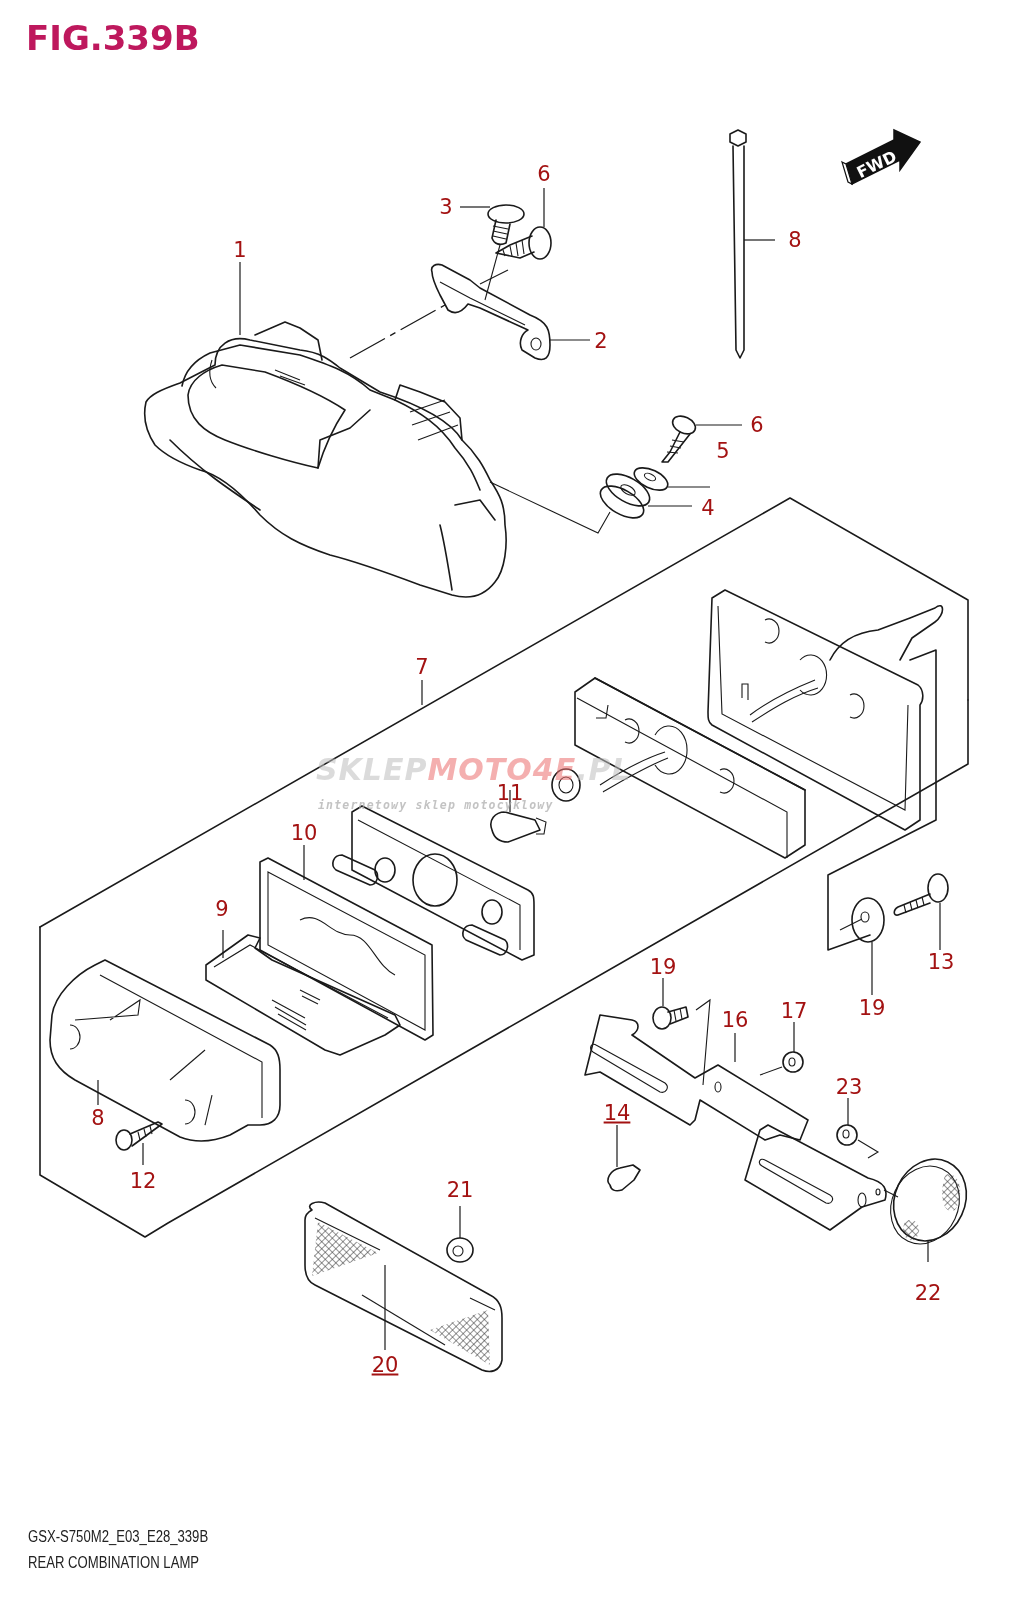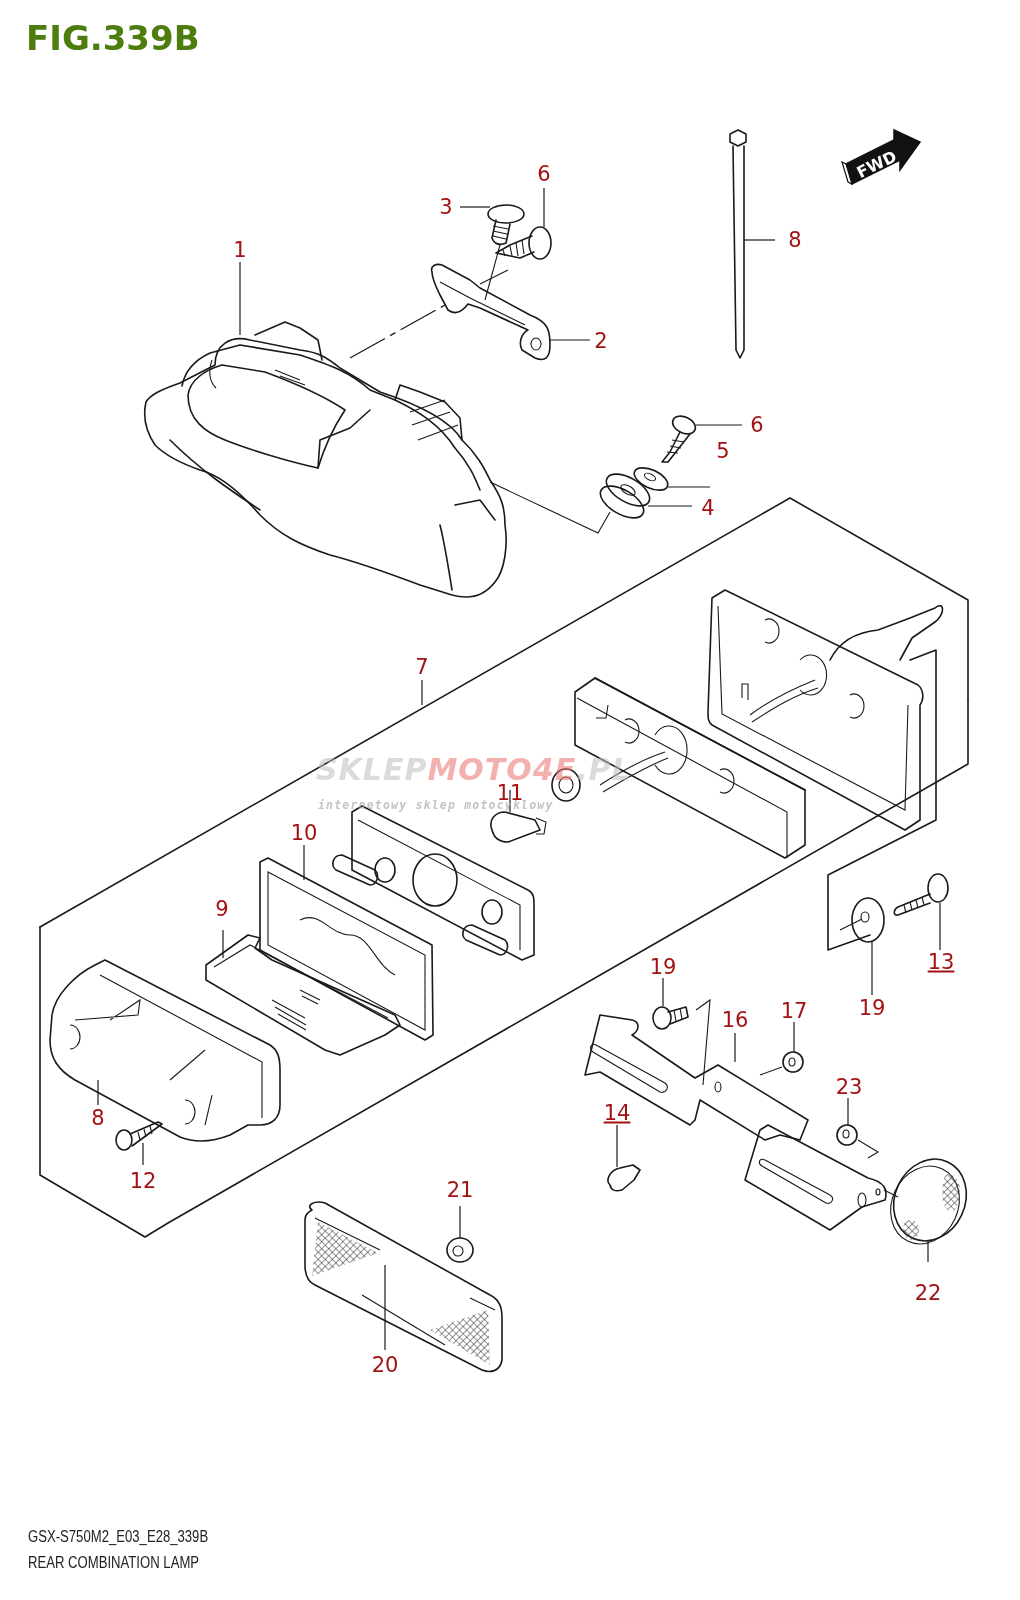--- a/index.html
+++ b/index.html
@@ -1,17 +1,17 @@
 <!DOCTYPE html>
 <html><head>
 <meta charset="utf-8">
 <style>
   html,body{margin:0;padding:0;background:#ffffff;}
   body{width:1020px;height:1600px;position:relative;overflow:hidden;font-family:"DejaVu Sans",sans-serif;}
-  #fig-title{position:absolute;left:26px;top:18px;font-family:"DejaVu Sans",sans-serif;font-weight:bold;font-size:34px;color:#4d7c0f;letter-spacing:0px;}
+  #fig-title{position:absolute;left:26px;top:18px;font-family:"DejaVu Sans",sans-serif;font-weight:bold;font-size:34px;color:#be185d;letter-spacing:0px;}
   #diagram{position:absolute;left:0;top:0;}
   .ln{fill:none;stroke:#1a1a1a;stroke-width:1.6;stroke-linejoin:round;stroke-linecap:round;}
   .thin{fill:none;stroke:#1a1a1a;stroke-width:1.1;}
   .lead{fill:none;stroke:#1a1a1a;stroke-width:1.2;}
   .dash{fill:none;stroke:#1a1a1a;stroke-width:1.3;stroke-dasharray:40 6 6 6;}
   .hatch{fill:url(#hatch);stroke:none;}
   .callout{position:absolute;font-family:"DejaVu Sans",sans-serif;font-size:21px;color:#a31212;line-height:1;transform:translate(-50%,-50%);cursor:pointer;}
   #fwd-badge{position:absolute;left:838px;top:122px;width:90px;height:72px;}
   #watermark{position:absolute;left:316px;top:752px;width:400px;height:60px;pointer-events:none;}
   #wm-main{position:absolute;left:0;top:0;font-family:"DejaVu Sans",sans-serif;font-weight:bold;font-style:italic;font-size:30px;letter-spacing:1px;color:rgba(190,190,190,0.55);white-space:nowrap;}
@@ -268,25 +268,25 @@
 <div class="callout" style="left:795px;top:240px;">8</div>
 <div class="callout" style="left:757px;top:425px;">6</div>
 <div class="callout" style="left:723px;top:451px;">5</div>
 <div class="callout" style="left:708px;top:508px;">4</div>
 <div class="callout" style="left:422px;top:667px;">7</div>
 <div class="callout" style="left:510px;top:793px;">11</div>
 <div class="callout" style="left:304px;top:833px;">10</div>
 <div class="callout" style="left:222px;top:909px;">9</div>
 <div class="callout" style="left:98px;top:1118px;">8</div>
 <div class="callout" style="left:143px;top:1181px;">12</div>
-<div class="callout" style="left:941px;top:962px;text-decoration:underline;">13</div>
+<div class="callout" style="left:941px;top:962px;">13</div>
 <div class="callout" style="left:872px;top:1008px;">19</div>
 <div class="callout" style="left:663px;top:967px;">19</div>
 <div class="callout" style="left:735px;top:1020px;">16</div>
 <div class="callout" style="left:794px;top:1011px;">17</div>
 <div class="callout" style="left:617px;top:1113px;text-decoration:underline;">14</div>
 <div class="callout" style="left:849px;top:1087px;">23</div>
 <div class="callout" style="left:460px;top:1190px;">21</div>
-<div class="callout" style="left:385px;top:1365px;">20</div>
+<div class="callout" style="left:385px;top:1365px;text-decoration:underline;">20</div>
 <div class="callout" style="left:928px;top:1277px;margin-top:16px;">22</div>
 
 <div id="footer-code">GSX-S750M2_E03_E28_339B</div>
 <div id="footer-name">REAR COMBINATION LAMP</div>
 
 </body></html>

